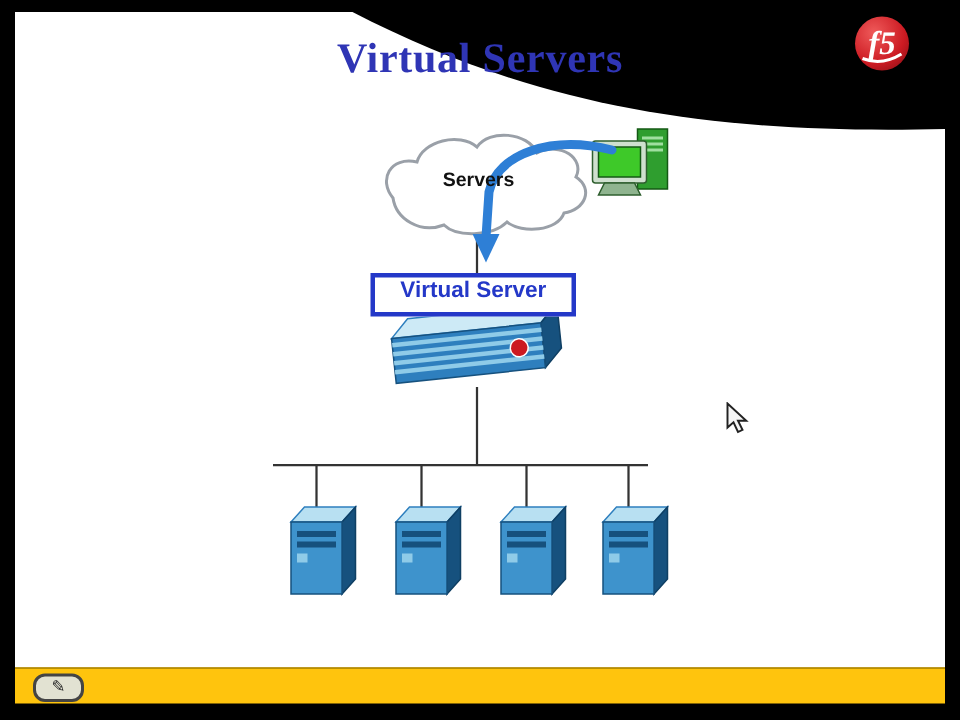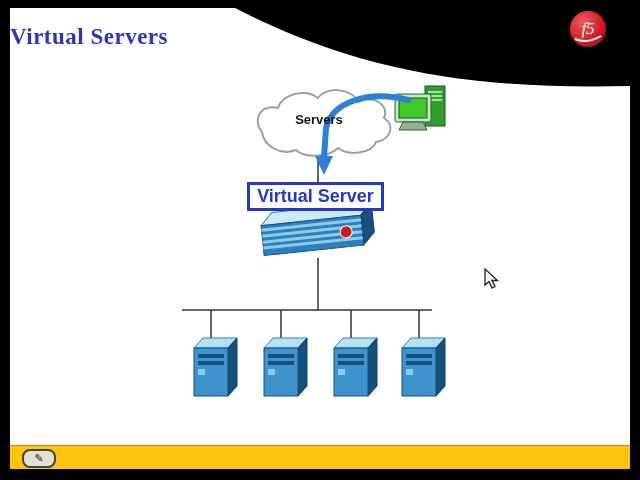--- a/index.html
+++ b/index.html
@@ -1,35 +1,35 @@
 <!DOCTYPE html>
 <html style="--title_blue: #2f35b5; --accent_blue: #2438c8; --arrow_blue: #2e7fd6; --yellow_bar: #ffc40d; --logo_red: #cc1a22; --cloud_stroke: #9aa0a8; --server_front: #3e93cc; --server_top: #b8e0f2; --server_side: #16517e; --screen_green: #3ec929; --line_color: #333333;"><head>
 <meta charset="utf-8">
 <style>
   html,body{margin:0;padding:0;background:#000;}
   .stage{position:relative;width:640px;height:480px;background:#000;overflow:hidden;
          font-family:"Liberation Sans",sans-serif;}
   .slide{position:absolute;left:10px;top:8px;width:620px;height:437px;background:#fff;}
   .diagram{position:absolute;left:0;top:0;z-index:1;}
   .swoosh{position:absolute;left:0;top:0;z-index:4;}
-  .title{position:absolute;top:16px;left:0;width:100%;text-align:left;z-index:5;
-         font-family:"Liberation Serif",serif;font-weight:bold;font-size:23px;
+  .title{position:absolute;top:16px;left:0;width:100%;text-align:center;z-index:5;
+         font-family:"Liberation Serif",serif;font-weight:bold;font-size:28px;
          color:var(--title_blue);letter-spacing:0.5px;}
   .logo{position:absolute;top:3px;left:560px;width:36px;height:36px;border-radius:50%;z-index:6;
         background:radial-gradient(circle at 35% 30%, #ef5a5a, var(--logo_red) 60%, #7e0d14);
         display:flex;align-items:center;justify-content:center;
-        color:#fff;font-style:italic;font-weight:normal;font-size:17px;
+        color:#fff;font-style:italic;font-weight:bold;font-size:22px;
         font-family:"Liberation Serif",serif;}
   .logo svg{position:absolute;left:3px;bottom:4px;}
   .label-internet{position:absolute;left:244px;top:104px;width:130px;height:16px;z-index:2;
         text-align:center;font-weight:bold;font-size:13px;color:#111;}
   .vs-box{position:absolute;left:237px;top:174px;width:131px;height:23px;z-index:2;
         border:3px solid var(--accent_blue);background:#fff;
-        display:flex;align-items:center;justify-content:center;
-        font-weight:bold;font-size:18px;color:var(--accent_blue);}
+        display:flex;align-items:flex-start;justify-content:center;
+        font-weight:bold;font-size:15px;color:var(--accent_blue);}
   .bottom-bar{position:absolute;left:10px;top:445px;width:620px;height:23px;z-index:3;
         background:var(--yellow_bar);border-top:1px solid #b98f00;}
   .pen-btn{position:absolute;left:12px;top:3px;width:30px;height:15px;
         border:2px solid #444;border-radius:8px;background:#e2e2d2;
         display:flex;align-items:center;justify-content:center;
         font-size:11px;line-height:1;color:#222;cursor:pointer;}
   .cursor{position:absolute;left:484px;top:268px;z-index:9;}
 </style>
 </head>
 <body>

